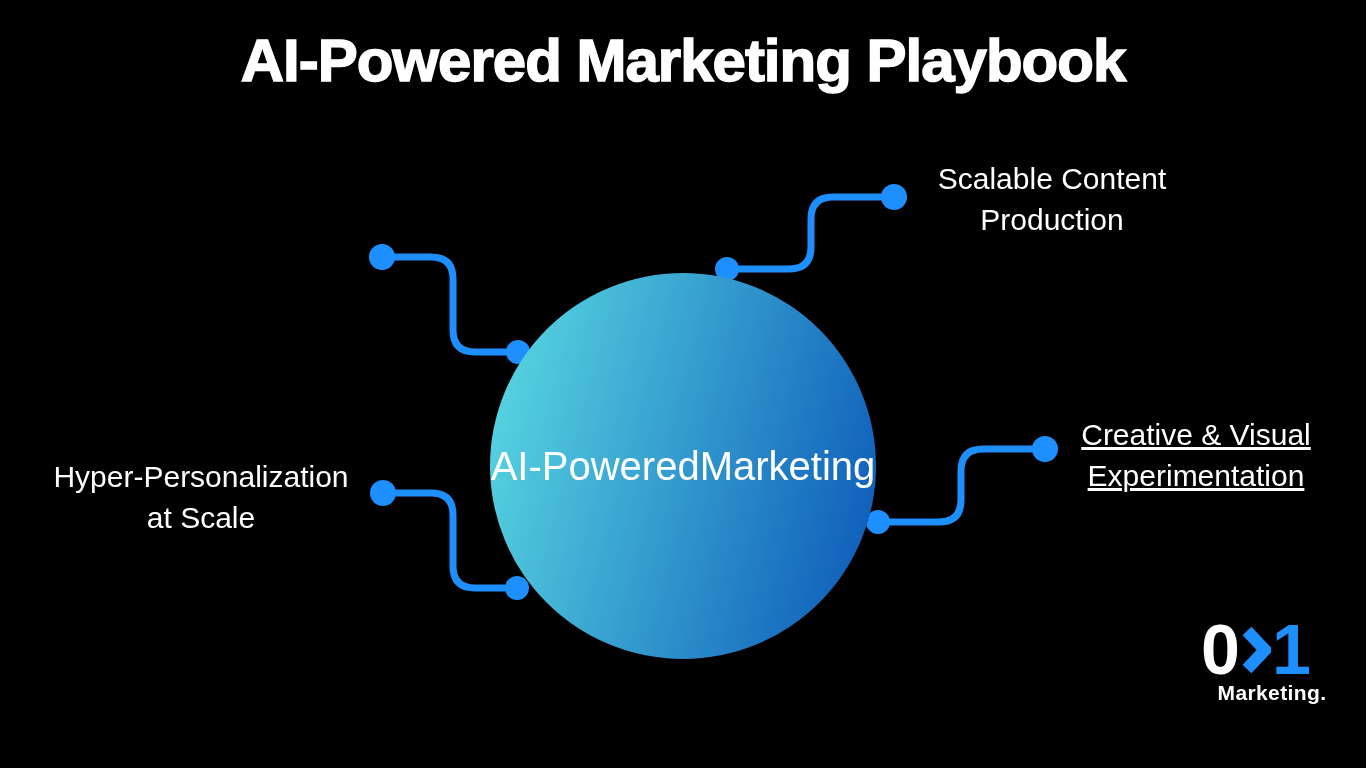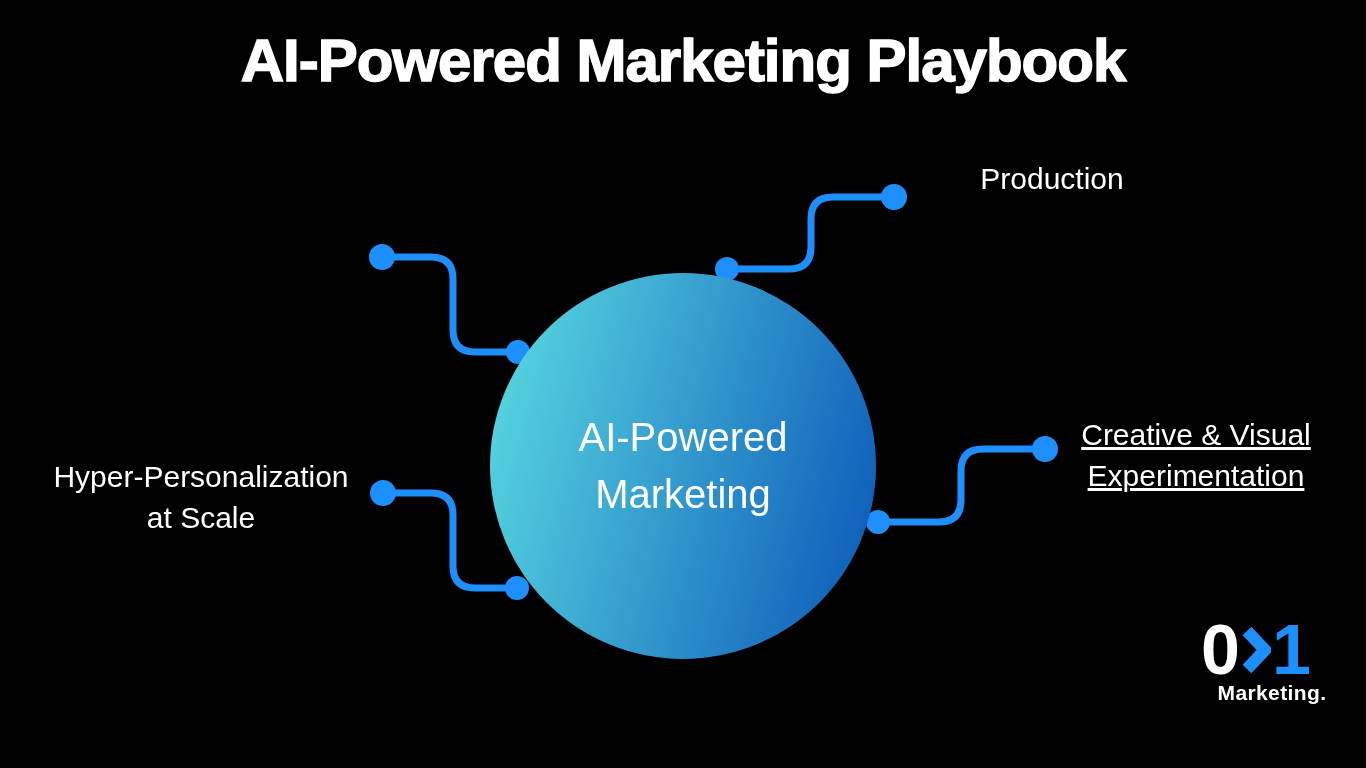--- a/index.html
+++ b/index.html
@@ -30,21 +30,21 @@
   }
 
   .wires{position:absolute;top:0;left:0;width:1366px;height:768px;pointer-events:none;}
   .wire{fill:none;stroke:var(--accent);stroke-width:7;stroke-linejoin:round;}
   .dot{fill:var(--accent);}
 
   .center-circle{
     position:absolute;left:490px;top:273px;width:386px;height:386px;
     border-radius:50%;
     background:linear-gradient(105deg,var(--circle-from) 0%,var(--circle-to) 100%);
-    display:flex;flex-direction:column;align-items:center;justify-content:center;
+    display:flex;flex-direction:row;align-items:center;justify-content:center;
     text-align:center;
   }
   .center-circle .line{
     display:block;font-size:40px;line-height:57px;font-weight:400;color:var(--text);
   }
 
   .node-label{
     position:absolute;text-align:center;
     font-size:30px;line-height:41px;font-weight:400;color:var(--text);
   }
@@ -102,20 +102,21 @@
     </g>
   </svg>
 
   <div class="center-circle">
     <span class="line">AI-Powered</span>
     <span class="line">Marketing</span>
   </div>
 
 
   <div class="node-label node-scalable">
+    <span class="line">Scalable Content</span>
     <span class="line">Production</span>
   </div>
 
   <div class="node-label node-hyper">
     <span class="line">Hyper-Personalization</span>
     <span class="line">at Scale</span>
   </div>
 
   <div class="node-label node-creative">
     <span class="line">Creative &amp; Visual</span>

